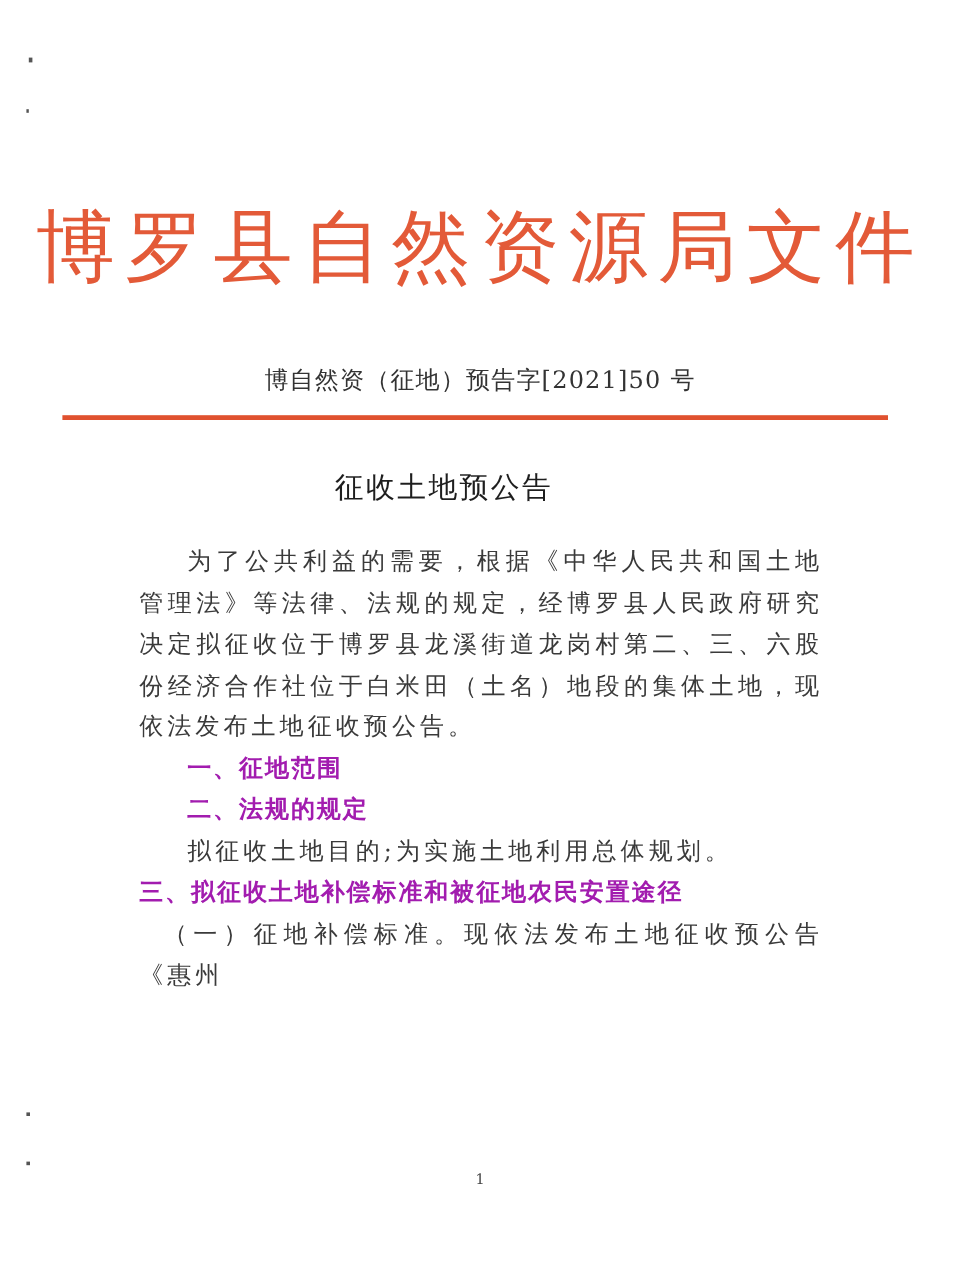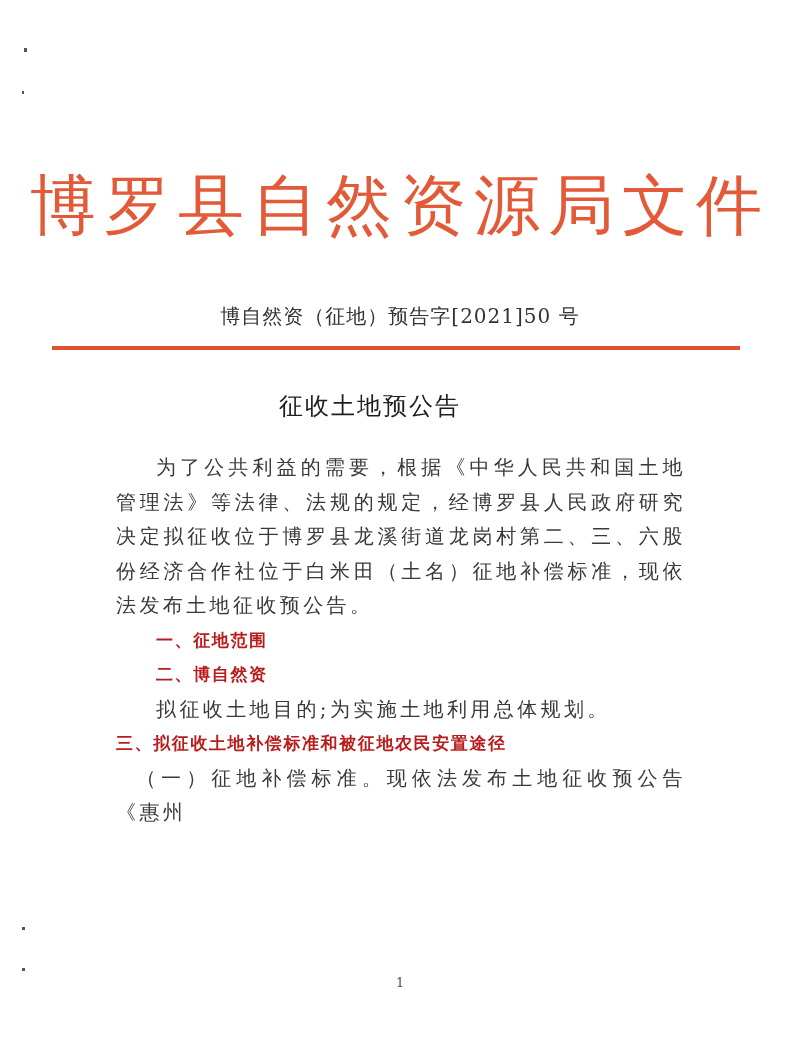--- a/index.html
+++ b/index.html
@@ -25,41 +25,41 @@
     font-family: "DejaVu Sans", "Liberation Sans", sans-serif;
   }
   .body {
     position: absolute; left: 116px; top: 450px; width: 570px;
     font-size: 20px; line-height: 34.5px; letter-spacing: 3.4px; color: #3a3a3a;
   }
   .para { margin: 0; text-indent: 40px; text-align: justify; }
   .heading {
     margin: 0; text-indent: 40px;
     font-family: "DejaVu Sans", "Liberation Sans", sans-serif; font-weight: bold;
-    font-size: 17px; letter-spacing: 1.6px; color: #b91c1c;
+    font-size: 20px; letter-spacing: 1.6px; color: #a21caf;
   }
   .page-number {
     position: absolute; left: 0; top: 976px; width: 800px; text-align: center;
     font-size: 12px; color: #444;
   }
   .scan-mark { position: absolute; background: #555; }
 </style>
 </head>
 <body>
 
 <div class="doc-header">博罗县自然资源局文件</div>
 <div class="doc-number">博自然资（征地）预告字[2021]50 号</div>
 <div class="red-rule"></div>
 
 <div class="title">征收土地预公告</div>
 
 <div class="body">
-  <p class="para">为了公共利益的需要，根据《中华人民共和国土地管理法》等法律、法规的规定，经博罗县人民政府研究决定拟征收位于博罗县龙溪街道龙岗村第二、三、六股份经济合作社位于白米田（土名）征地补偿标准，现依法发布土地征收预公告。</p>
+  <p class="para">为了公共利益的需要，根据《中华人民共和国土地管理法》等法律、法规的规定，经博罗县人民政府研究决定拟征收位于博罗县龙溪街道龙岗村第二、三、六股份经济合作社位于白米田（土名）地段的集体土地，现依法发布土地征收预公告。</p>
   <p class="heading">一、征地范围</p>
-  <p class="heading">二、博自然资</p>
+  <p class="heading">二、法规的规定</p>
   <p class="para">拟征收土地目的;为实施土地利用总体规划。</p>
   <p class="heading" style="text-indent:0">三、拟征收土地补偿标准和被征地农民安置途径</p>
   <p class="para" style="text-indent:20px">（一）征地补偿标准。现依法发布土地征收预公告《惠州</p>
 </div>
 
 <div class="page-number">1</div>
 
 <div class="scan-mark" style="left:24px;top:48px;width:3px;height:4px;"></div>
 <div class="scan-mark" style="left:22px;top:91px;width:2px;height:3px;"></div>
 <div class="scan-mark" style="left:22px;top:927px;width:3px;height:3px;"></div>

